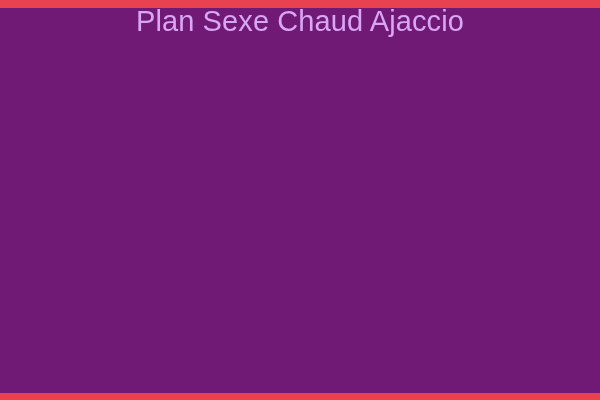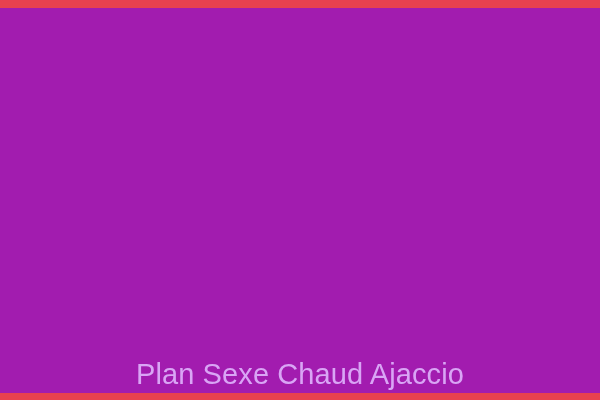--- a/index.html
+++ b/index.html
@@ -32,23 +32,23 @@
   }
 
   .banner-rule--bottom {
     height: 7px;
   }
 
   .banner-body {
     flex: 1 1 auto;
     position: relative;
     display: flex;
-    align-items: flex-end;
+    align-items: flex-start;
     justify-content: center;
-    background-color: #a21caf;
+    background-color: #701a75;
   }
 
   .banner-title {
     margin: 0;
     padding: 0 12px;
     font-family: "Liberation Sans", sans-serif;
     font-size: 29px;
     font-weight: 400;
     line-height: 1.1;
     letter-spacing: 0.1px;

